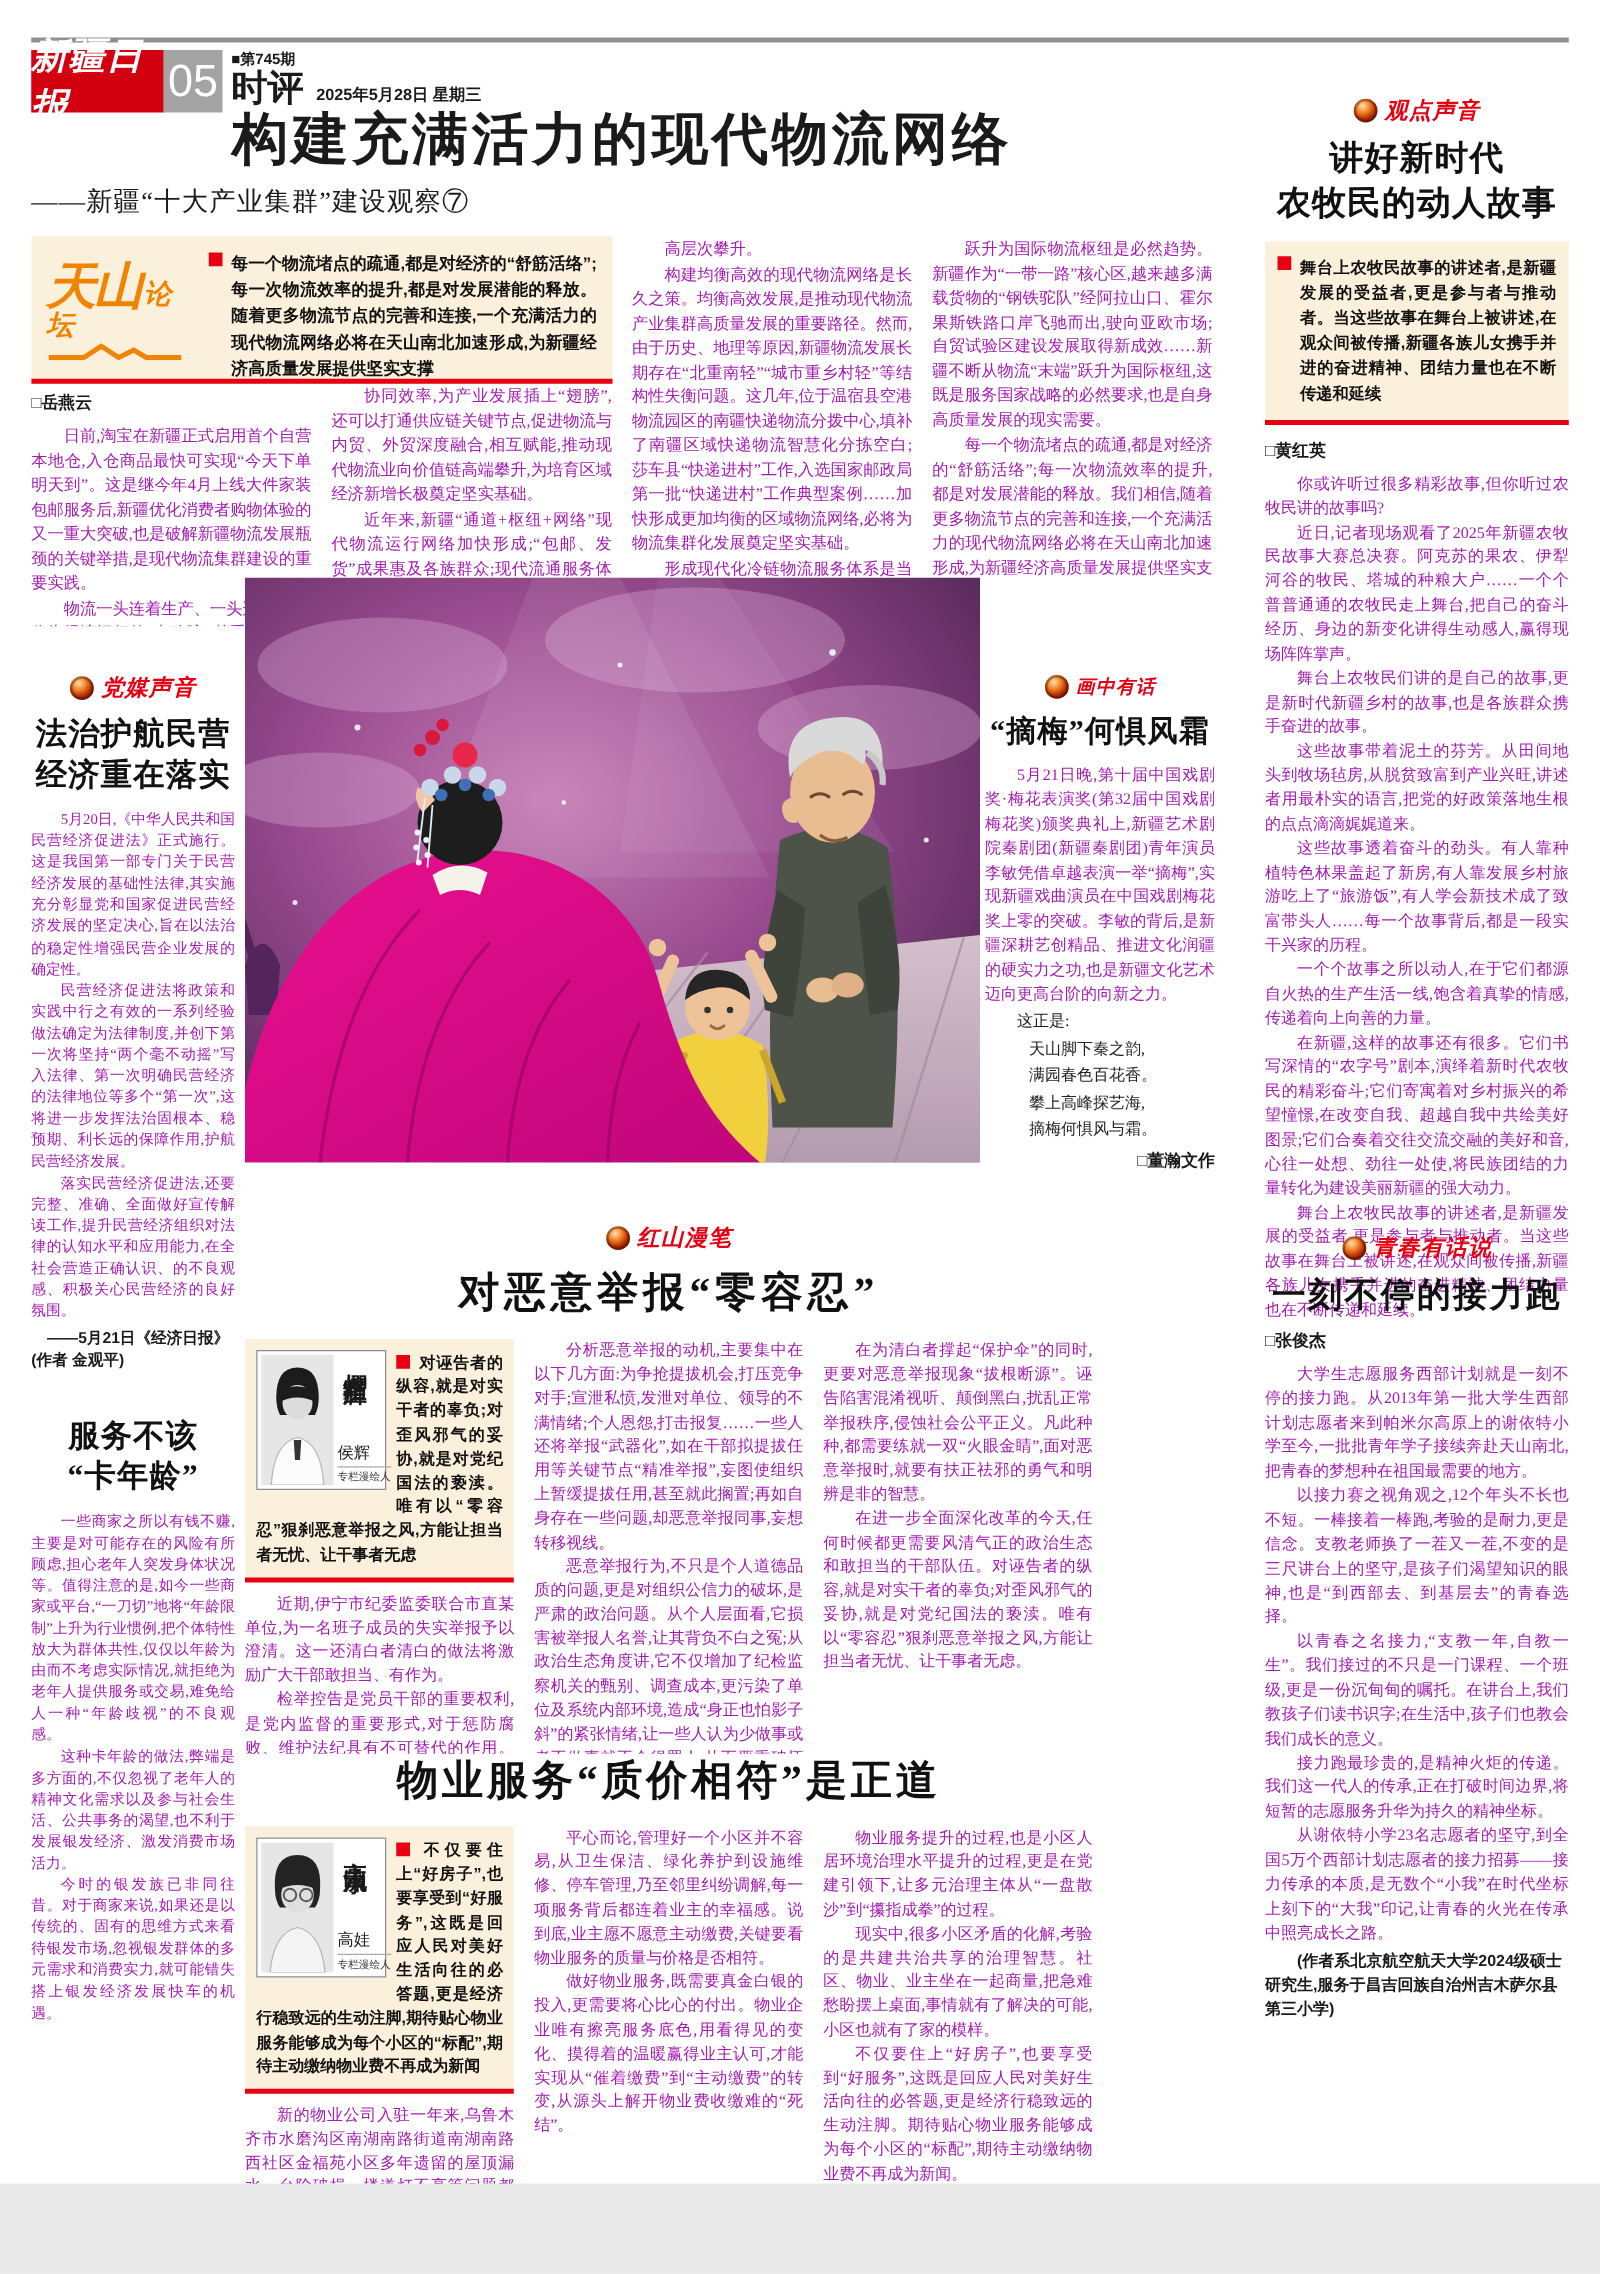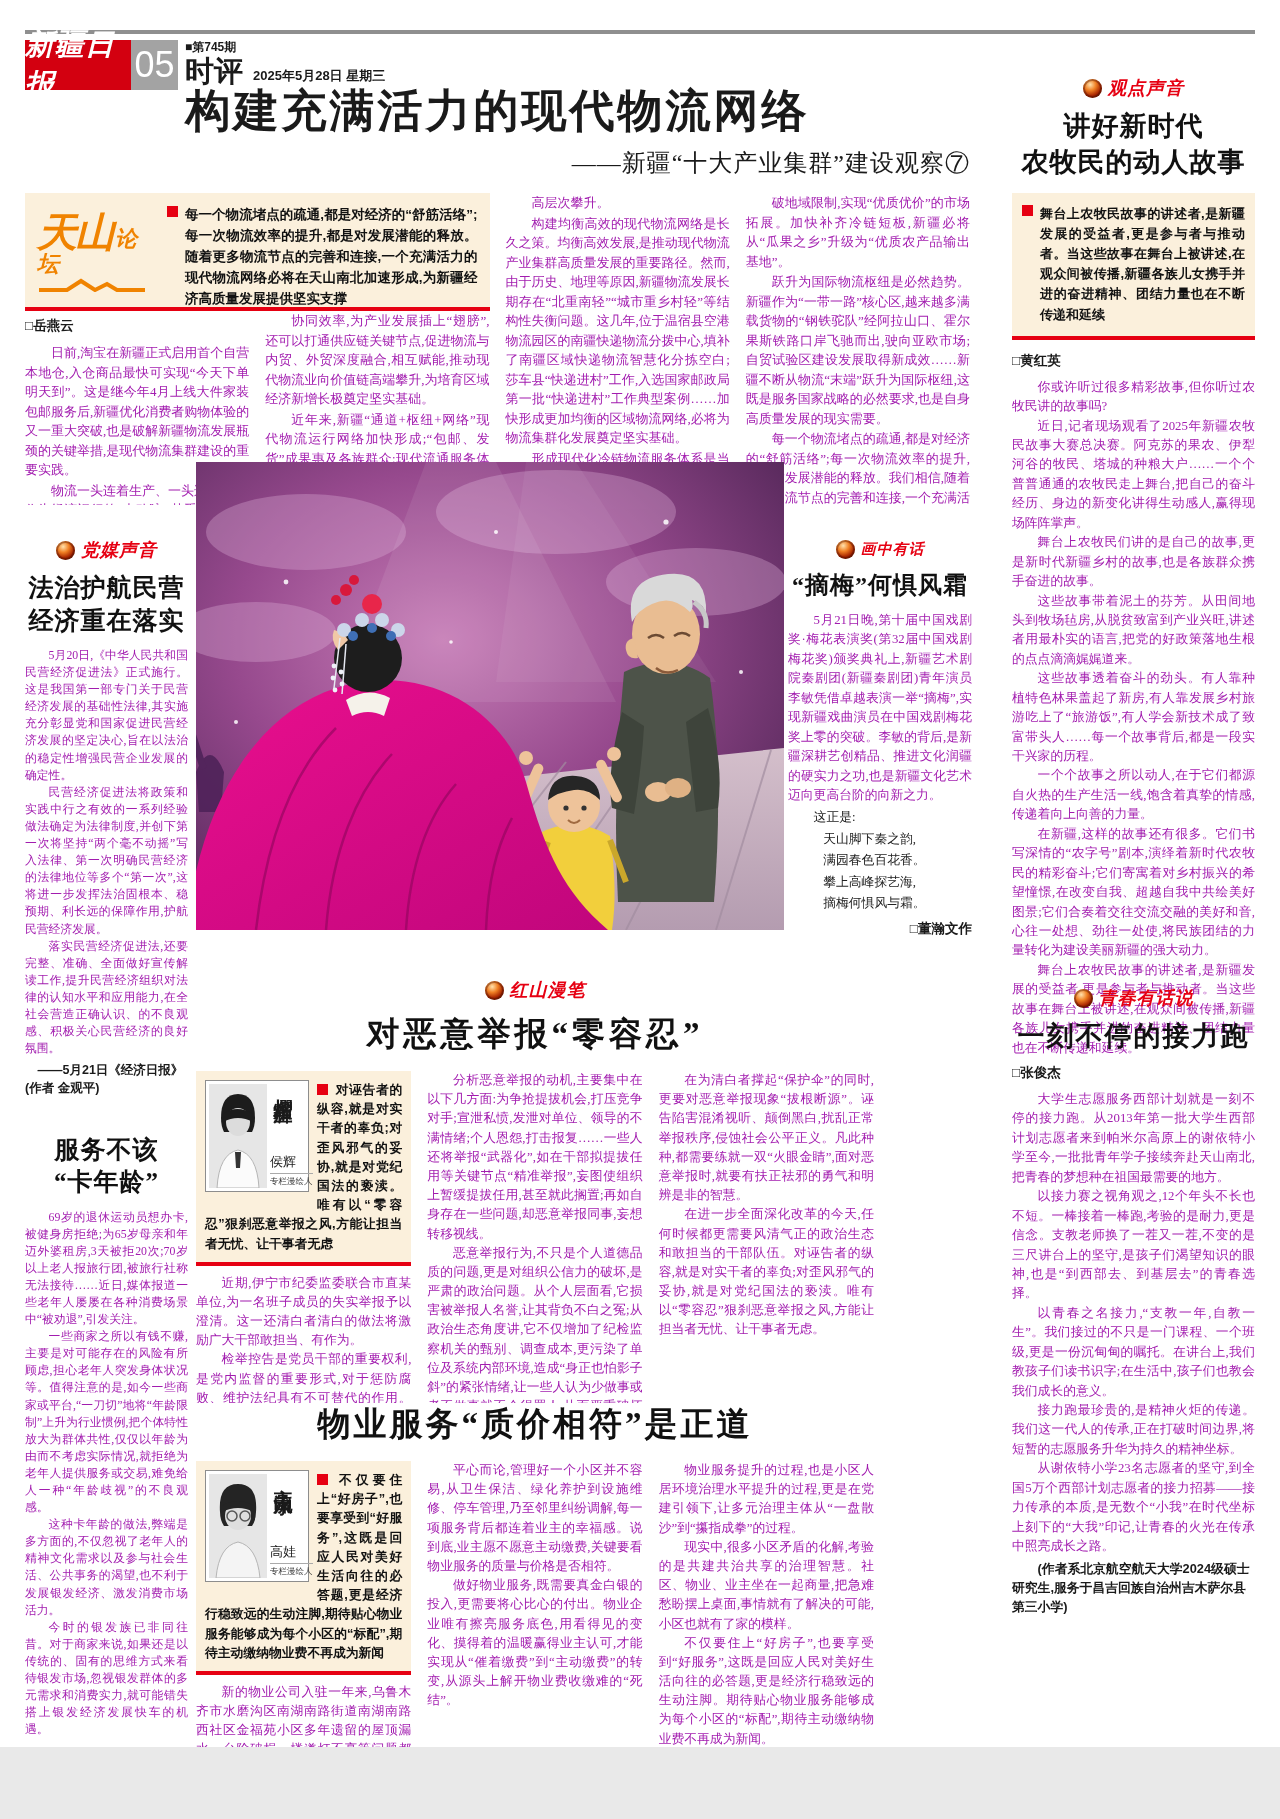--- a/index.html
+++ b/index.html
@@ -31,21 +31,21 @@
 .sq{display:inline-block;width:11px;height:11px;background:#e60012;margin-right:7px;flex:0 0 auto;transform:translateY(1px)}
 .para{font-size:13px;line-height:1.5;text-align:justify;text-indent:2em;color:#a21caf}
 .author{font-family:"Liberation Sans",sans-serif;font-weight:bold;font-size:13.5px;margin:6px 0 8px}
 .attr{font-family:"Liberation Sans",sans-serif;font-weight:bold;font-size:12.5px;line-height:1.45;text-indent:1em;margin-top:4px}
 .sec-title{font-weight:bold;text-align:center;color:#111}
 .cream{background:#fbf0dc;border-bottom:4px solid #e60012}
 
 
 .main-article{left:25px;top:84px;width:945px}
 .headline{text-align:center;font-size:45px;font-weight:bold;letter-spacing:3px;line-height:1.2}
-.subhead{text-align:right;font-size:24px;letter-spacing:1px;margin-top:9px}
+.subhead{text-align:left;font-size:21px;letter-spacing:1px;margin-top:9px}
 .ma-grid{display:grid;grid-template-columns:repeat(4,1fr);column-gap:16px;margin-top:14px;height:312px;overflow:hidden;
          grid-template-areas:"box box c3 c4" "c1 c2 c3 c4";grid-template-rows:auto 1fr}
 .forum-box{grid-area:box;padding:12px 12px 10px;display:flex;gap:12px;align-items:flex-start;height:118px}
 .forum-logo{flex:0 0 118px;padding-top:8px;color:#f08300;font-style:italic;font-weight:bold;line-height:1}
 .fl-main{font-size:40px;letter-spacing:-2px}
 .fl-sub{font-size:22px;margin-left:2px}
 .fl-zigzag{display:block;margin-top:3px}
 .intro-text{display:flex;font-family:"Liberation Sans",sans-serif;font-weight:bold;font-size:13.5px;line-height:1.55;color:#111;text-align:justify}
 .ma-col.c1{grid-area:c1}.ma-col.c2{grid-area:c2}.ma-col.c3{grid-area:c3}.ma-col.c4{grid-area:c4}
 .ma-col .para{margin-bottom:1px}
@@ -149,21 +149,20 @@
         </div>
       <div class="ma-col c3">
           <div>
             <p class="para">高层次攀升。</p>
             <p class="para">构建均衡高效的现代物流网络是长久之策。均衡高效发展,是推动现代物流产业集群高质量发展的重要路径。然而,由于历史、地理等原因,新疆物流发展长期存在“北重南轻”“城市重乡村轻”等结构性失衡问题。这几年,位于温宿县空港物流园区的南疆快递物流分拨中心,填补了南疆区域快递物流智慧化分拣空白;莎车县“快递进村”工作,入选国家邮政局第一批“快递进村”工作典型案例……加快形成更加均衡的区域物流网络,必将为物流集群化发展奠定坚实基础。</p>
             <p class="para">形成现代化冷链物流服务体系是当务之急。冷链物流体系的完善,是激活特色农产品流通的关键支撑。新疆素有“瓜果之乡”的美誉,很多优质特色农产品对冷链物流有着迫切需求。近年来,新疆冷链基础设施建设明显加速,不断突</p>
           </div>
         </div>
       <div class="ma-col c4">
           <div>
-            <p class="para">破地域限制,实现“优质优价”的市场拓展。加快补齐冷链短板,新疆必将从“瓜果之乡”升级为“优质农产品输出基地”。</p>
             <p class="para">跃升为国际物流枢纽是必然趋势。新疆作为“一带一路”核心区,越来越多满载货物的“钢铁驼队”经阿拉山口、霍尔果斯铁路口岸飞驰而出,驶向亚欧市场;自贸试验区建设发展取得新成效……新疆不断从物流“末端”跃升为国际枢纽,这既是服务国家战略的必然要求,也是自身高质量发展的现实需要。</p>
             <p class="para">每一个物流堵点的疏通,都是对经济的“舒筋活络”;每一次物流效率的提升,都是对发展潜能的释放。我们相信,随着更多物流节点的完善和连接,一个充满活力的现代物流网络必将在天山南北加速形成,为新疆经济高质量发展提供坚实支撑。</p>
           </div>
         </div>
     </div>
   </section>
 
   <section class="left-rail abs">
     <div class="badge">
         <span class="sphere"></span>
@@ -172,21 +171,20 @@
     <h2 class="sec-title"><span>法治护航民营</span><br><span>经济重在落实</span></h2>
     <div>
         <p class="para">5月20日,《中华人民共和国民营经济促进法》正式施行。这是我国第一部专门关于民营经济发展的基础性法律,其实施充分彰显党和国家促进民营经济发展的坚定决心,旨在以法治的稳定性增强民营企业发展的确定性。</p>
         <p class="para">民营经济促进法将政策和实践中行之有效的一系列经验做法确定为法律制度,并创下第一次将坚持“两个毫不动摇”写入法律、第一次明确民营经济的法律地位等多个“第一次”,这将进一步发挥法治固根本、稳预期、利长远的保障作用,护航民营经济发展。</p>
         <p class="para">落实民营经济促进法,还要完整、准确、全面做好宣传解读工作,提升民营经济组织对法律的认知水平和应用能力,在全社会营造正确认识、的不良观感、积极关心民营经济的良好氛围。</p>
       </div>
     <div class="attr">——5月21日《经济日报》(作者 金观平)</div>
     <div class="lr-gap"></div>
     <h2 class="sec-title"><span>服务不该</span><br><span>“卡年龄”</span></h2>
     <div>
-        <p class="para">69岁的退休运动员想办卡,被健身房拒绝;为65岁母亲和年迈外婆租房,3天被拒20次;70岁以上老人报旅行团,被旅行社称无法接待……近日,媒体报道一些老年人屡屡在各种消费场景中“被劝退”,引发关注。</p>
         <p class="para">一些商家之所以有钱不赚,主要是对可能存在的风险有所顾虑,担心老年人突发身体状况等。值得注意的是,如今一些商家或平台,“一刀切”地将“年龄限制”上升为行业惯例,把个体特性放大为群体共性,仅仅以年龄为由而不考虑实际情况,就拒绝为老年人提供服务或交易,难免给人一种“年龄歧视”的不良观感。</p>
         <p class="para">这种卡年龄的做法,弊端是多方面的,不仅忽视了老年人的精神文化需求以及参与社会生活、公共事务的渴望,也不利于发展银发经济、激发消费市场活力。</p>
         <p class="para">今时的银发族已非同往昔。对于商家来说,如果还是以传统的、固有的思维方式来看待银发市场,忽视银发群体的多元需求和消费实力,就可能错失搭上银发经济发展快车的机遇。</p>
       </div>
 
   </section>
 
   <div class="cartoon abs">
     <svg width="588" height="468" viewBox="0 0 588 468">
       <defs>

